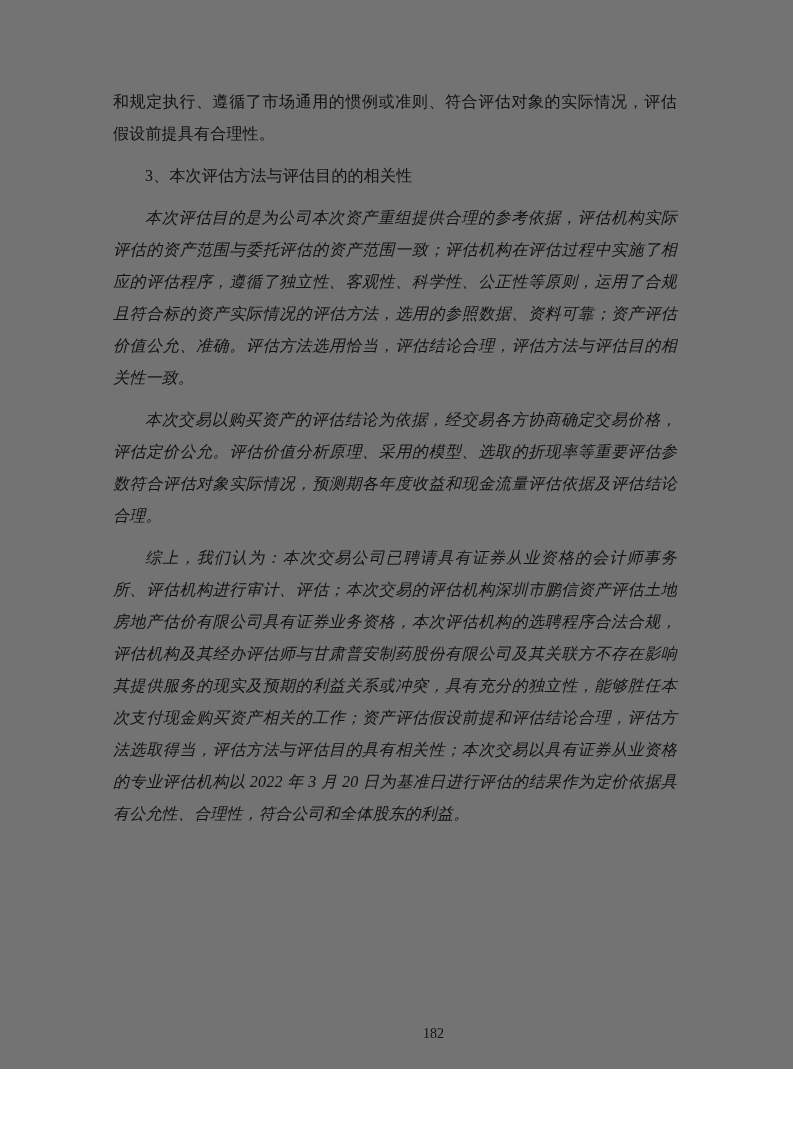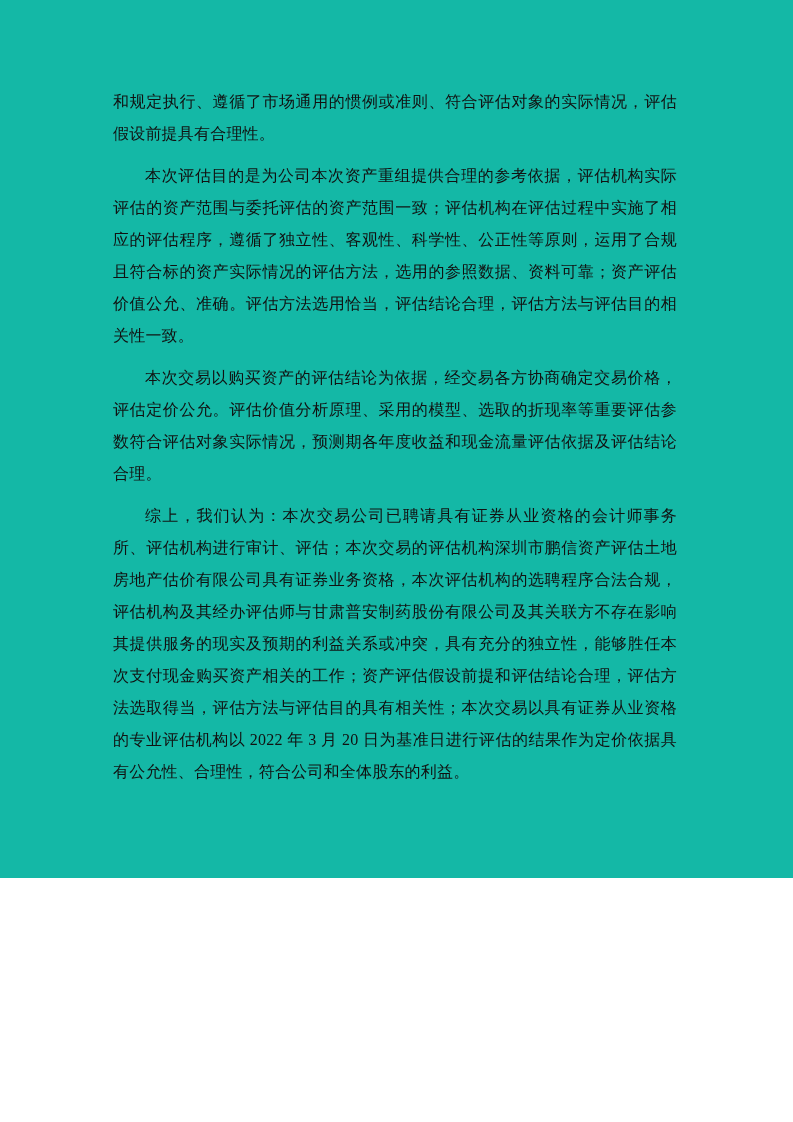--- a/index.html
+++ b/index.html
@@ -3,22 +3,22 @@
 <meta charset="utf-8">
 <style>
   html, body {
     margin: 0;
     padding: 0;
     background: #ffffff;
   }
   .page {
     position: relative;
     width: 793px;
-    height: 878px;
-    background: #14b8a6;
+    height: 1069px;
+    background: #737373;
     overflow: hidden;
     font-family: "Liberation Serif", "DejaVu Serif", serif;
     color: #111111;
   }
   .content {
     position: absolute;
     left: 113px;
     top: 86px;
     width: 564px;
   }
@@ -30,20 +30,21 @@
     text-justify: inter-ideograph;
     word-break: break-all;
     letter-spacing: 0.2px;
   }
   .content p.heading {
     text-indent: 2em;
     text-align: left;
   }
   .content p.body.indent {
     text-indent: 2em;
+    font-style: italic;
   }
   .page-footer {
     position: absolute;
     left: 0;
     top: 1024px;
     width: 100%;
     text-align: center;
     margin-left: 37px;
   }
   .page-number {
@@ -51,20 +52,21 @@
     line-height: 18px;
     color: #111111;
   }
 </style>
 </head>
 <body>
 
 <div class="page">
   <div class="content" id="content">
       <p class="body">和规定执行、遵循了市场通用的惯例或准则、符合评估对象的实际情况，评估假设前提具有合理性。</p>
+      <p class="heading indent">3、本次评估方法与评估目的的相关性</p>
       <p class="body indent">本次评估目的是为公司本次资产重组提供合理的参考依据，评估机构实际评估的资产范围与委托评估的资产范围一致；评估机构在评估过程中实施了相应的评估程序，遵循了独立性、客观性、科学性、公正性等原则，运用了合规且符合标的资产实际情况的评估方法，选用的参照数据、资料可靠；资产评估价值公允、准确。评估方法选用恰当，评估结论合理，评估方法与评估目的相关性一致。</p>
       <p class="body indent">本次交易以购买资产的评估结论为依据，经交易各方协商确定交易价格，评估定价公允。评估价值分析原理、采用的模型、选取的折现率等重要评估参数符合评估对象实际情况，预测期各年度收益和现金流量评估依据及评估结论合理。</p>
       <p class="body indent">综上，我们认为：本次交易公司已聘请具有证券从业资格的会计师事务所、评估机构进行审计、评估；本次交易的评估机构深圳市鹏信资产评估土地房地产估价有限公司具有证券业务资格，本次评估机构的选聘程序合法合规，评估机构及其经办评估师与甘肃普安制药股份有限公司及其关联方不存在影响其提供服务的现实及预期的利益关系或冲突，具有充分的独立性，能够胜任本次支付现金购买资产相关的工作；资产评估假设前提和评估结论合理，评估方法选取得当，评估方法与评估目的具有相关性；本次交易以具有证券从业资格的专业评估机构以 2022 年 3 月 20 日为基准日进行评估的结果作为定价依据具有公允性、合理性，符合公司和全体股东的利益。</p>
     </div>
   <div class="page-footer">
     <span class="page-number">182</span>
   </div>
 </div>
 
 </body></html>

